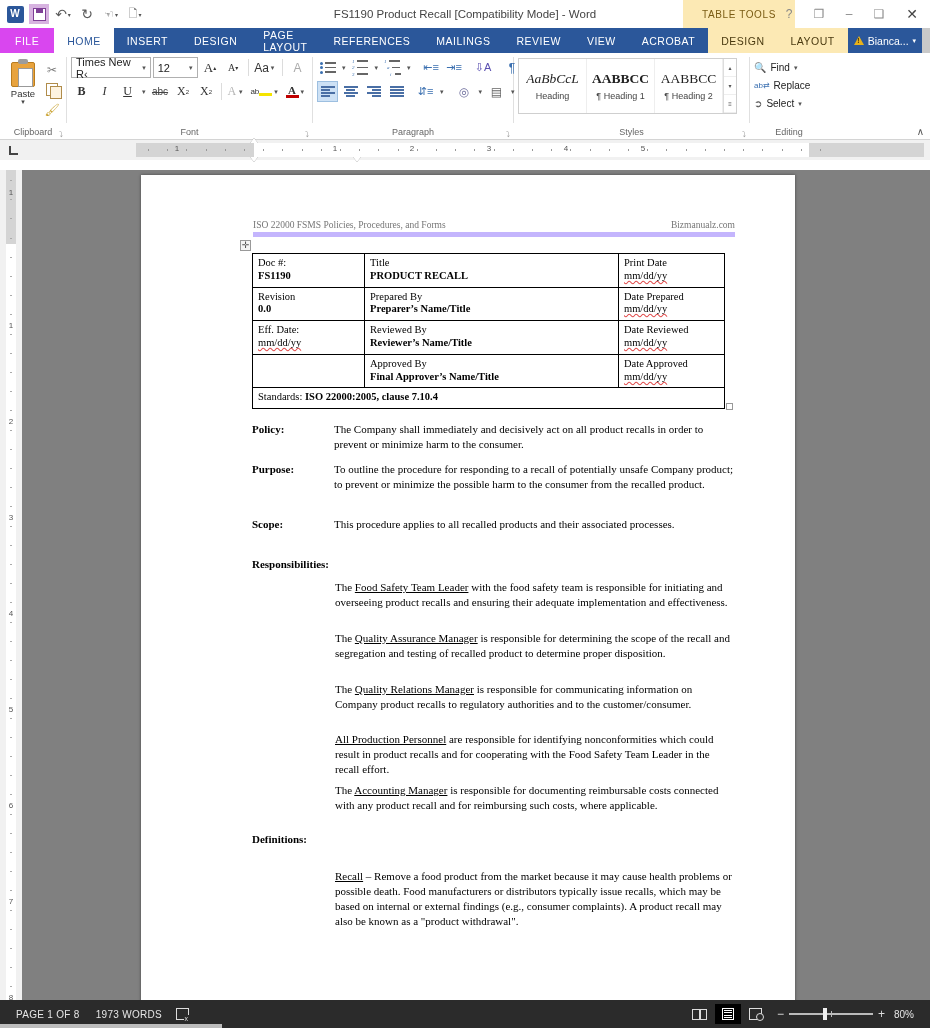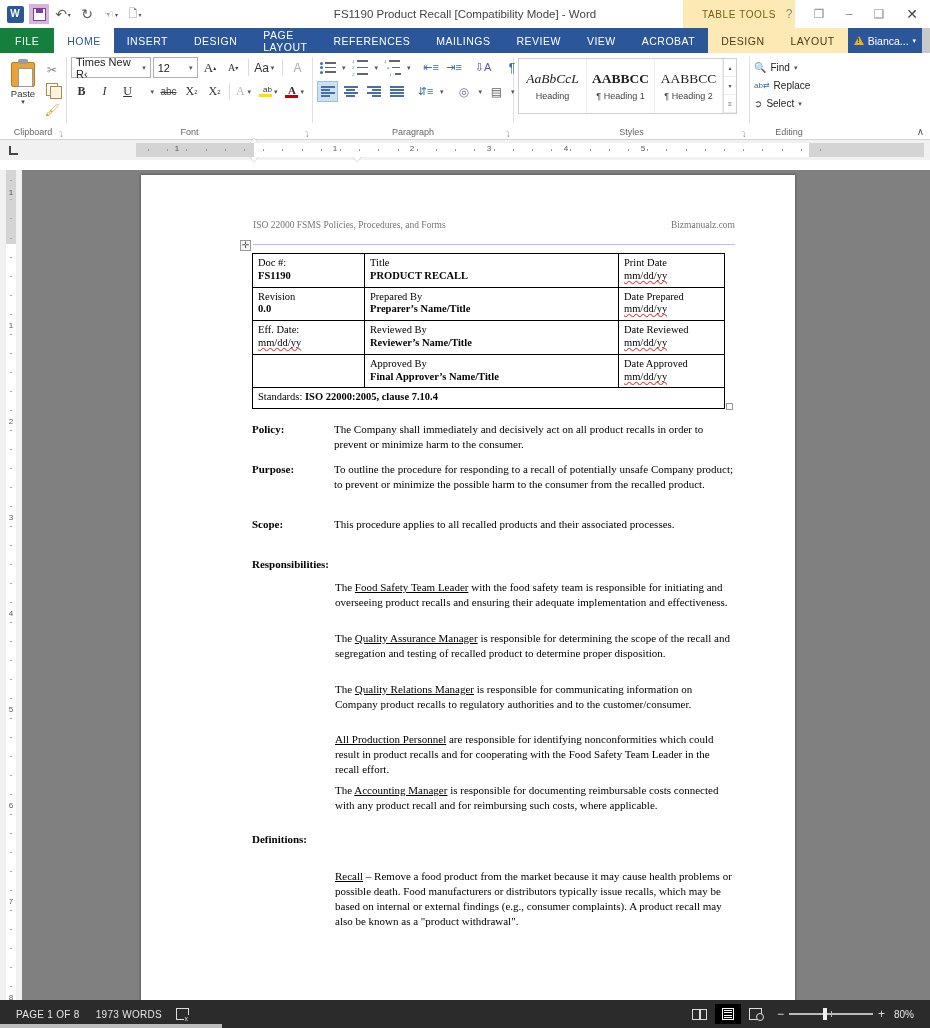--- a/index.html
+++ b/index.html
@@ -58,21 +58,21 @@
     justify-content: center; font-size: 12px; color: #888;
   }
   .win-btn.close { font-size: 14px; color: #444; width: 36px; }
 
   
   .ribbon-tabs {
     height: 25px; background: #2b579a; display: flex; align-items: stretch;
     position: relative;
   }
   .tab-file {
-    background: #15803d; color: #fff; font-size: 10.5px; padding: 0 15px;
+    background: #d946ef; color: #fff; font-size: 10.5px; padding: 0 15px;
     display: flex; align-items: center; letter-spacing: .5px;
   }
   .tab {
     color: #fff; font-size: 10.5px; padding: 0 13px; display: flex;
     align-items: center; letter-spacing: .5px;
   }
   .tab.active { background: #fff; color: #2b579a; }
   .tab.ctx { background: #fce9b4; color: #4a3a10; }
   .tabs-right {
     margin-left: auto; display: flex; align-items: center; padding-right: 0;
@@ -283,21 +283,21 @@
     background: #fff; box-shadow: 0 0 3px rgba(0,0,0,.45);
   }
   .page-inner {
     position: absolute; left: 0; right: 0; top: 0; bottom: 0;
     font-family: "Liberation Serif", serif; color: #000;
   }
 
   
   .doc-hdr {
     position: absolute; left: 112px; right: 60px; top: 45px;
-    border-bottom: 1px solid #c4b5fd; padding-bottom: 14px;
+    border-bottom: 5px solid #c4b5fd; padding-bottom: 2px;
     display: flex; justify-content: space-between;
     font-size: 9.5px; color: #767676;
   }
 
   
   .tbl-handle {
     position: absolute; left: 99px; top: 65px; width: 11px; height: 11px;
     border: 1px solid #999; background: #f4f4f4; color: #555;
     font-size: 9px; line-height: 9px; text-align: center;
   }
@@ -540,21 +540,21 @@
           <div class="ico-btn">
               <span style="font-family:'Liberation Serif',serif">X</span>
               <span class="sup">2</span>
             </div>
           <span class="vsep"></span>
           <div class="ico-btn">
               <span style="color:#b5b5b5;font-family:'Liberation Serif',serif">A</span>
               <span class="combo-caret">▾</span>
             </div>
           <div class="ico-btn hl-ico">
-            <span style="display:flex;flex-direction:column;align-items:flex-end">
+            <span style="display:flex;flex-direction:row;align-items:flex-end">
               <span style="font-size:8px;line-height:8px;color:#333">ab</span>
               <span class="hl-bar"></span>
             </span>
             <span class="combo-caret">▾</span>
           </div>
           <div class="ico-btn">
             <span style="display:flex;flex-direction:column;align-items:center">
               <span style="font-size:11px;line-height:10px;font-weight:bold;font-family:'Liberation Serif',serif">A</span>
               <span class="fc-bar"></span>
             </span>

